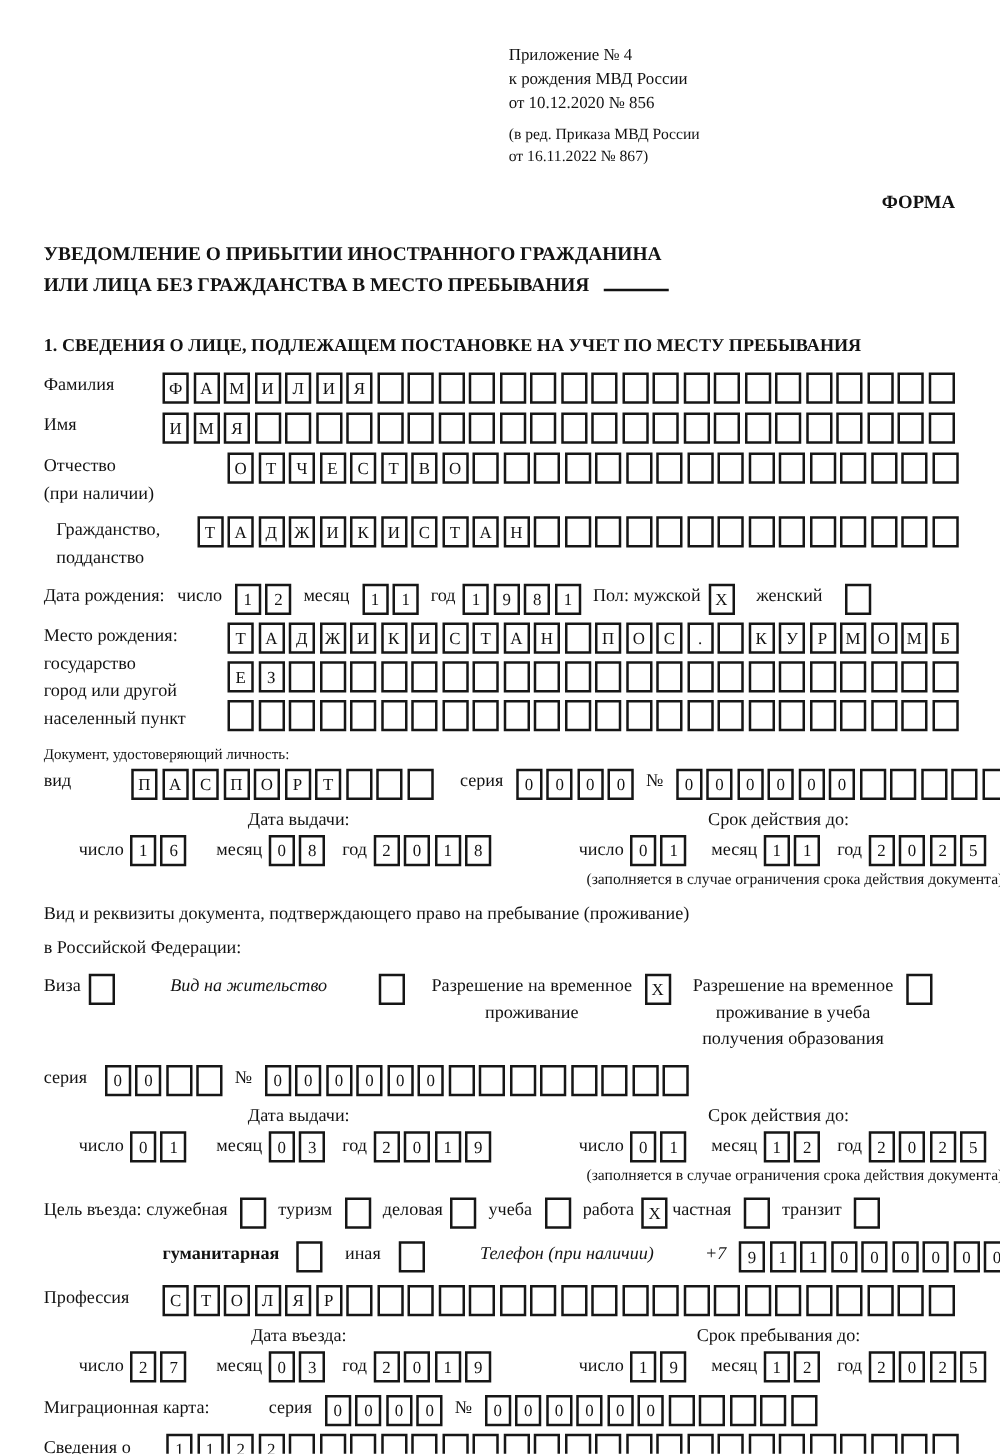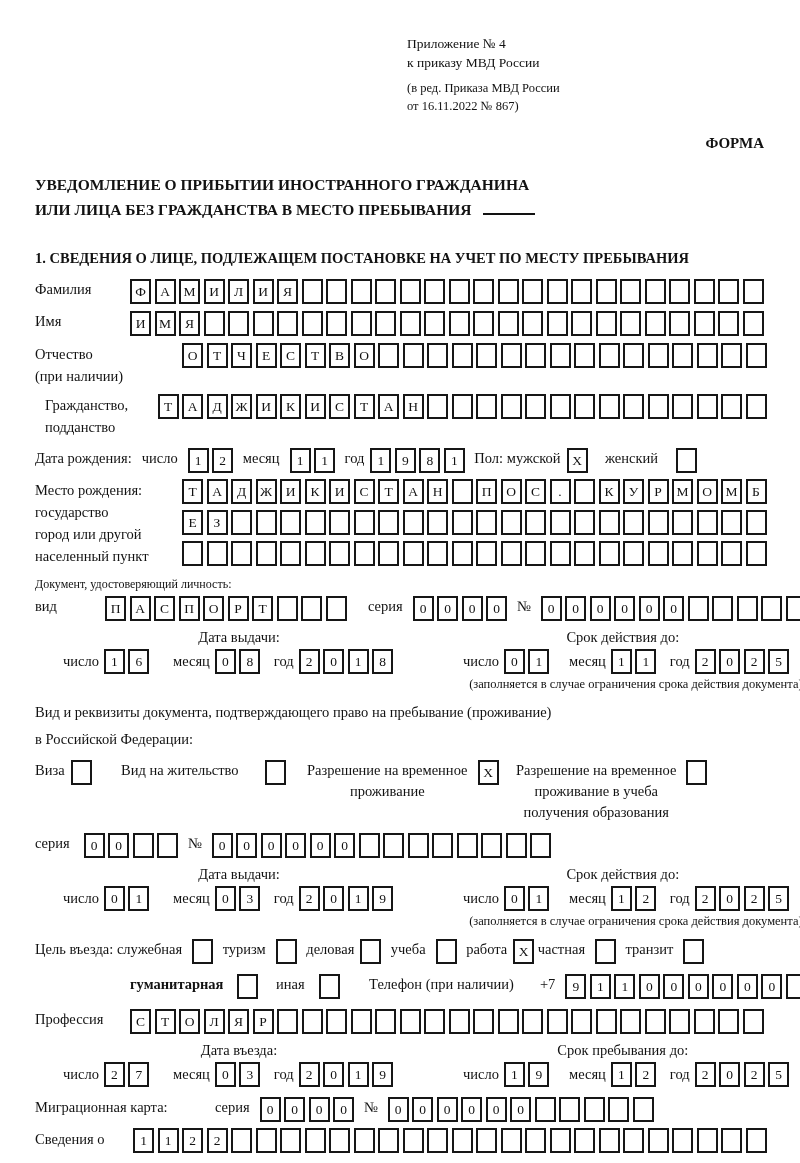--- a/index.html
+++ b/index.html
@@ -16,41 +16,42 @@
   .row{display:flex;align-items:flex-start;margin-top:7px;}
   .col{display:flex;flex-direction:column;}
   .lbl{font-size:14.5px;line-height:21px;flex:none;white-space:nowrap;}
   .lbl-lines div{font-size:14.5px;line-height:22px;white-space:nowrap;}
   .w95{width:95px;} .w170{width:170px;} .w145{width:145px;margin-left:10px;} .w100{width:103px;}
   .cells{display:flex;flex:none;}
   .cell{flex:none;width:17px;height:21px;border:2px solid #161616;margin-right:3.5px;
         text-align:center;font-size:13.5px;line-height:21px;background:#fff;}
   .mt4{margin-top:4px;} .mt6{margin-top:6px;} .mt10{margin-top:10px;} .mt12{margin-top:12px;}
   .ml6{margin-left:6px;} .ml10{margin-left:10px;} .ml14{margin-left:14px;} .ml18{margin-left:18px;}
-  .ml26{margin-left:26px;}
+  .ml26{margin-left:41px;font-style:italic;}
   .center-bold{text-align:left;font-weight:normal;font-size:12px;margin-top:10px;}
   
   .dpair{display:flex;margin-top:8px;}
   .dp1{width:408px;flex:none;} .dp2{flex:1;}
   .dp-cap{text-align:center;font-size:14.5px;}
   .dp-row{display:flex;align-items:center;margin-top:3px;}
   .dp-row .lbl{margin-right:5px;}
   .dp-row .cells{margin-right:10px;}
   .note-right{text-align:right;font-size:12.5px;margin-top:3px;}
   .opt{text-align:center;flex:none;}
   .opt div{font-size:14.5px;line-height:21px;}
 </style>
 </head>
 <body>
 
 <div class="page">
 
   <div class="hdr">
     <div>Приложение № 4</div>
-    <div>к приказу МВД России</div>
+    <div>к рождения МВД России</div>
+    <div>от 10.12.2020 № 856</div>
     <div class="hdr-sub">
       <div>(в ред. Приказа МВД России</div>
       <div>от 16.11.2022 № 867)</div>
     </div>
   </div>
   <div class="forma">ФОРМА</div>
 
   <div class="title">
     <div>УВЕДОМЛЕНИЕ О ПРИБЫТИИ ИНОСТРАННОГО ГРАЖДАНИНА</div>
     <div>

